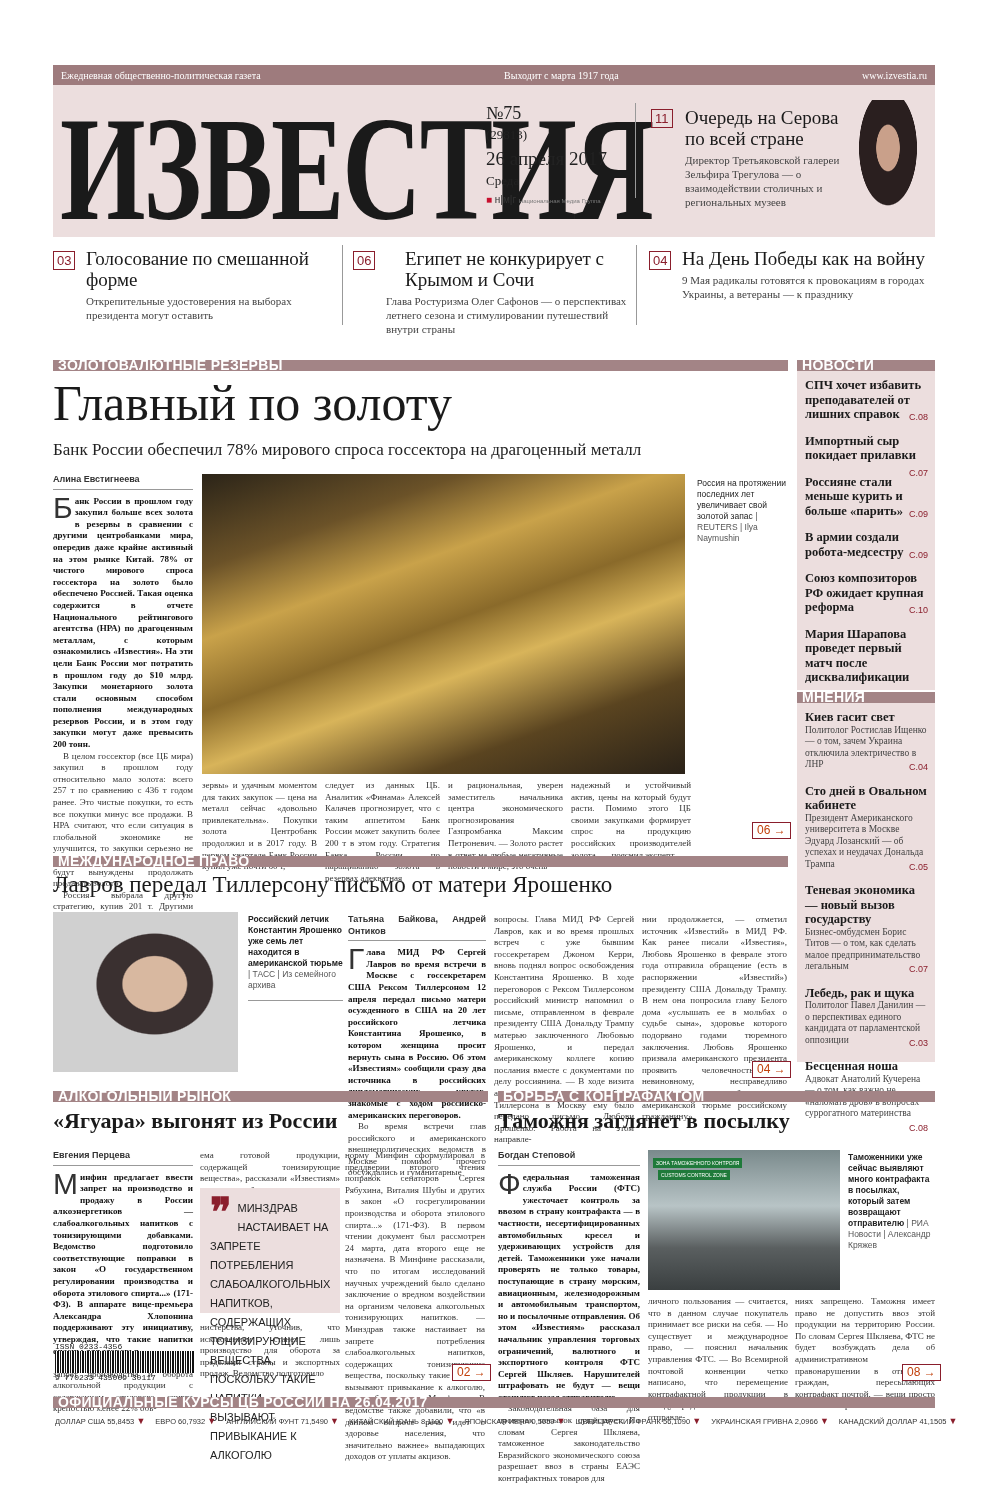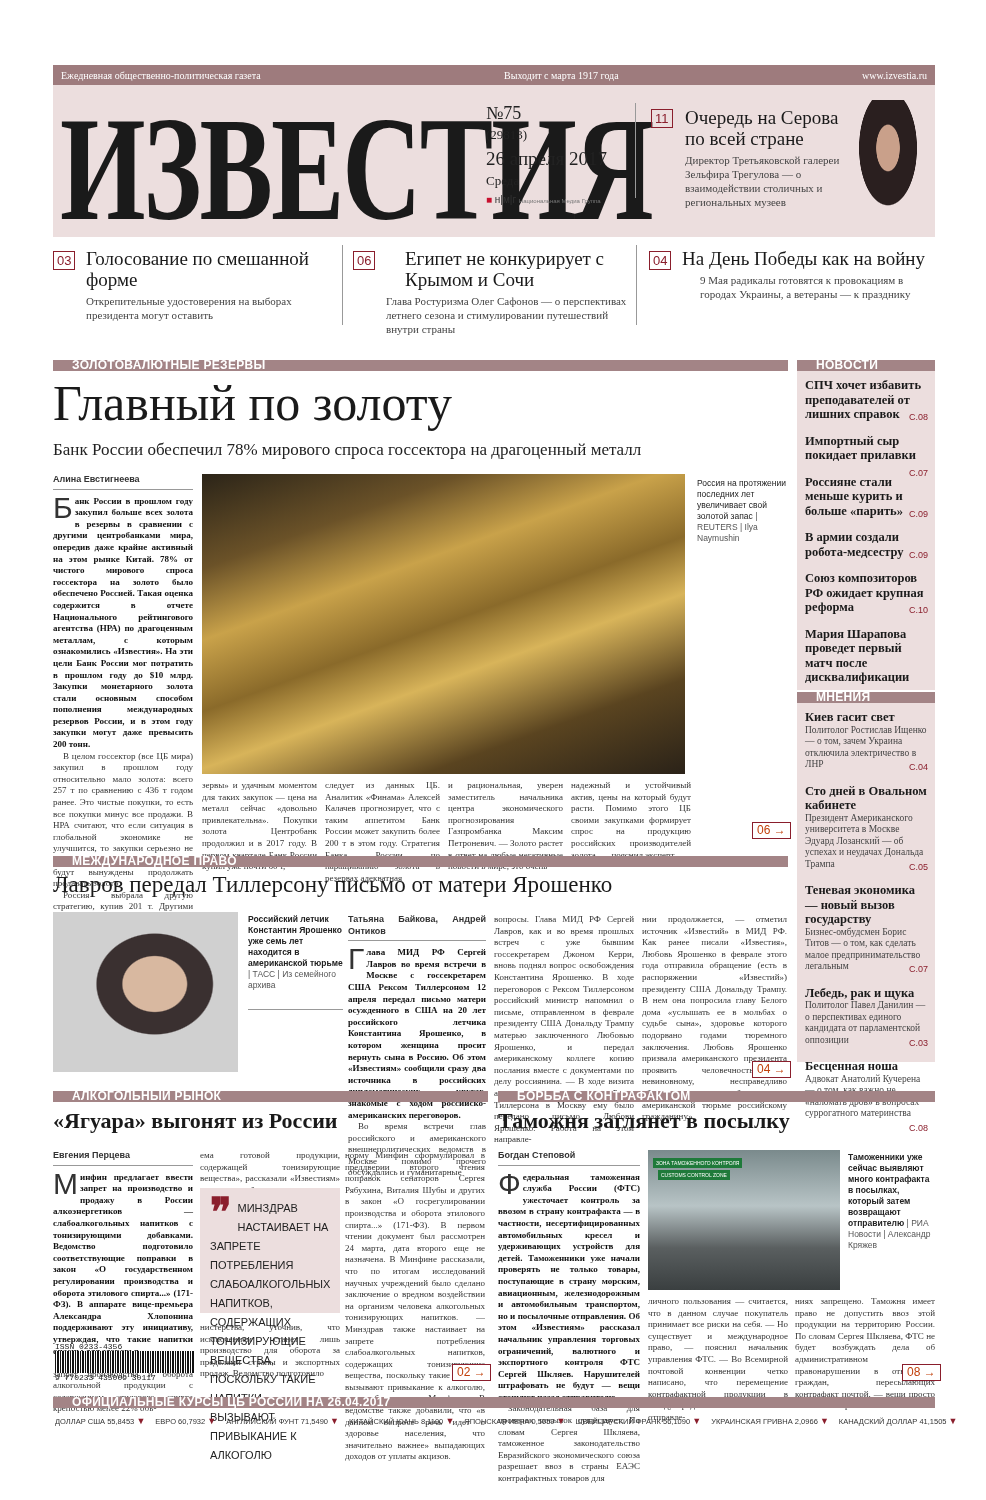--- a/index.html
+++ b/index.html
@@ -12,21 +12,21 @@
 .issue2{left:486px;top:127px;font-size:13px}
 .date{left:486px;top:148px;font-size:19px}
 .day{left:486px;top:173px;font-size:13px}
 .nmg{left:486px;top:194px;font-size:10px;font-family:"Liberation Sans",sans-serif;color:#333}
 .nmg b{color:#c8102e}
 .vsep{width:1px;background:#999}
 .pgnum{display:inline-block;border:1px solid #8a1e2c;color:#8a1e2c;font-family:"Liberation Sans",sans-serif;font-size:13px;padding:0 3px;line-height:17px}
 .teasehead{font-size:19px;line-height:21px;color:#1a1a1a}
 .teasesub{font-size:11px;line-height:14px;color:#444}
 .portrait{left:843px;top:100px;width:90px;height:137px;background:radial-gradient(ellipse at 50% 35%,#c9a08a 0 18%,#2a1f1f 19% 45%,#ecdede 46%);}
-.rubric{height:11px;background:#a38486;color:#fff;font-family:"Liberation Sans",sans-serif;font-size:12px;font-weight:bold;padding-left:19px;line-height:11px;letter-spacing:.3px}
+.rubric{height:11px;background:#a38486;color:#fff;font-family:"Liberation Sans",sans-serif;font-size:14px;font-weight:bold;padding-left:5px;line-height:11px;letter-spacing:.3px}
 .col{font-size:9px;line-height:11.6px;text-align:justify;color:#333}
 .col b{color:#111}
 .byline{font-family:"Liberation Sans",sans-serif;font-size:9px;font-weight:bold;border-bottom:1px solid #999;padding-bottom:3px;margin-bottom:6px}
 .drop{float:left;font-size:30px;line-height:24px;margin-right:2px;font-family:"Liberation Sans",sans-serif}
 .cont{display:inline-block;border:1px solid #8a1e2c;color:#c2410c;font-family:"Liberation Sans",sans-serif;font-size:12px;padding:0 4px;line-height:15px;background:#fff}
 .side{background:#ecdede}
 .nitem{font-weight:bold;font-size:12.5px;line-height:14.5px;margin-bottom:12px;color:#1a1a1a}
 .pref{color:#8a1e2c;font-family:"Liberation Sans",sans-serif;font-size:9px;font-weight:normal;float:right;margin-top:3px}
 .op-h{font-weight:bold;font-size:12.5px;line-height:14.5px;color:#1a1a1a}
 .op-s{font-size:9.5px;line-height:11.5px;color:#444}
@@ -71,21 +71,21 @@
 <div class="abs vsep" style="left:342px;top:245px;height:80px"></div>
 <div class="abs" style="left:353px;top:248px;width:280px">
   <span class="pgnum" style="position:absolute;left:0;top:3px">06</span>
   <div class="teasehead" style="margin-left:52px">Египет не конкурирует с Крымом и Сочи</div>
   <div class="teasesub" style="margin-left:33px;margin-top:4px">Глава Ростуризма Олег Сафонов — о перспективах летнего сезона и стимулировании путешествий внутри страны</div>
 </div>
 <div class="abs vsep" style="left:636px;top:245px;height:80px"></div>
 <div class="abs" style="left:649px;top:248px;width:285px">
   <span class="pgnum" style="position:absolute;left:0;top:3px">04</span>
   <div class="teasehead" style="margin-left:33px">На День Победы как на войну</div>
-  <div class="teasesub" style="margin-left:51px;margin-top:4px">9 Мая радикалы готовятся к провокациям в городах Украины, а ветераны — к празднику</div>
+  <div class="teasesub" style="margin-left:33px;margin-top:4px">9 Мая радикалы готовятся к провокациям в городах Украины, а ветераны — к празднику</div>
 </div>
 
 <div class="abs rubric" style="left:53px;top:360px;width:735px">ЗОЛОТОВАЛЮТНЫЕ РЕЗЕРВЫ</div>
 <div class="abs" style="left:53px;top:372px;font-size:50px;line-height:62px;color:#1a1a1a">Главный по золоту</div>
 <div class="abs" style="left:53px;top:440px;font-size:17px;color:#222">Банк России обеспечил 78% мирового спроса госсектора на драгоценный металл</div>
 
 <div class="abs col" style="left:53px;top:474px;width:140px">
   <div class="byline">Алина Евстигнеева</div>
   <span class="drop">Б</span><b>анк России в прошлом году закупил больше всех золота в резервы в сравнении с другими центробанками мира, опередив даже крайне активный на этом рынке Китай. 78% от чистого мирового спроса госсектора на золото было обеспечено Россией. Такая оценка содержится в отчете Национального рейтингового агентства (НРА) по драгоценным металлам, с которым ознакомились «Известия». На эти цели Банк России мог потратить в прошлом году до $10 млрд. Закупки монетарного золота стали основным способом пополнения международных резервов России, и в этом году закупки могут даже превысить 200 тонн.</b>
   <p style="text-indent:10px">В целом госсектор (все ЦБ мира) закупил в прошлом году относительно мало золота: всего 257 т по сравнению с 436 т годом ранее. Это чистые покупки, то есть все покупки минус все продажи. В НРА считают, что если ситуация в глобальной экономике не улучшится, то закупки серьезно не вырастут, а развивающиеся страны будут вынуждены продолжать продавать золото.</p>
@@ -135,21 +135,21 @@
     <div class="op">
         <div class="op-h">Бесценная ноша</div>
         <div class="op-s"><span>Адвокат Анатолий Кучерена — о том, как важно не «наломать дров» в вопросах суррогатного материнства</span> <span class="pref">С.08</span></div>
       </div>
   </div>
 </div>
 
 <div class="abs rubric" style="left:53px;top:856px;width:735px">МЕЖДУНАРОДНОЕ ПРАВО</div>
 <div class="abs" style="left:53px;top:872px;font-size:23px;color:#1a1a1a">Лавров передал Тиллерсону письмо от матери Ярошенко</div>
 <div class="abs" style="left:53px;top:912px;width:185px;height:160px;background:radial-gradient(ellipse at 55% 45%,#d8b8a0 0 22%,#3a3030 23% 40%,#d0d0d0 41%)"></div>
-<div class="abs caption" style="left:248px;top:914px;width:95px;border-bottom:1px solid #999;padding-bottom:18px">
+<div class="abs caption" style="left:248px;top:914px;width:95px;border-bottom:1px solid #999;padding-bottom:9px">
   <span style="font-weight:bold;color:#222">Российский летчик Константин Ярошенко уже семь лет находится в американской тюрьме</span> <span>| ТАСС | Из семейного архива</span>
 </div>
 <div class="abs col" style="left:348px;top:914px;width:138px">
   <div class="byline">Татьяна Байкова, Андрей Онтиков</div>
   <span class="drop">Г</span><b>лава МИД РФ Сергей Лавров во время встречи в Москве с госсекретарем США Рексом Тиллерсоном 12 апреля передал письмо матери осужденного в США на 20 лет российского летчика Константина Ярошенко, в котором женщина просит вернуть сына в Россию. Об этом «Известиям» сообщили сразу два источника в российских дипломатических кругах, знакомые с ходом российско-американских переговоров.</b>
   <p style="text-indent:10px">Во время встречи глав российского и американского внешнеполитических ведомств в Москве помимо прочего обсуждались и гуманитарные</p>
 </div>
 <div class="abs col" style="left:494px;top:914px;width:140px">вопросы. Глава МИД РФ Сергей Лавров, как и во время прошлых встреч с уже бывшим госсекретарем Джоном Керри, вновь поднял вопрос освобождения Константина Ярошенко. В ходе переговоров с Рексом Тиллерсоном российский министр напомнил о письме, отправленном в феврале президенту США Дональду Трампу матерью заключенного Любовью Ярошенко, и передал американскому коллеге копию послания вместе с документами по делу россиянина. — В ходе визита американского госсекретаря Рекса Тиллерсона в Москву ему было передано письмо Любови Ярошенко. Работа на этом направле-</div>
 <div class="abs col" style="left:642px;top:914px;width:145px">нии продолжается, — отметил источник «Известий» в МИД РФ. Как ранее писали «Известия», Любовь Ярошенко в феврале этого года отправила обращение (есть в распоряжении «Известий») президенту США Дональду Трампу. В нем она попросила главу Белого дома «услышать ее в мольбах о судьбе сына», здоровье которого подорвано годами тюремного заключения. Любовь Ярошенко призвала американского президента проявить человечность «к невиновному, несправедливо обвиненному и погибающему в американской тюрьме российскому гражданину».</div>
 <div class="abs" style="left:752px;top:1059px"><span class="cont">04 →</span></div>

